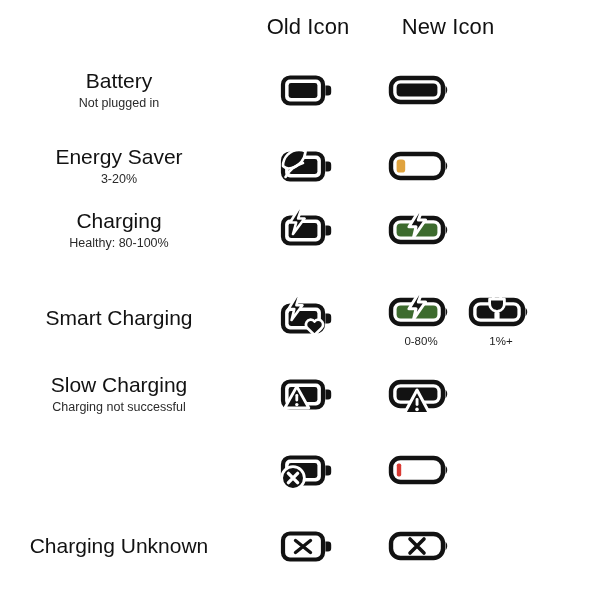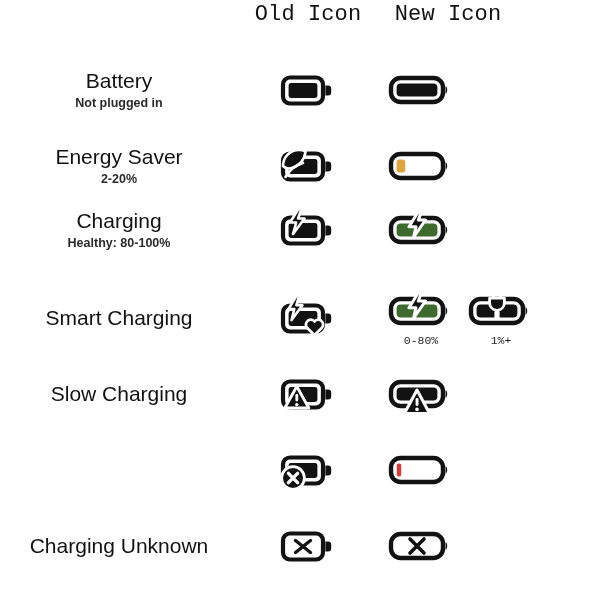--- a/index.html
+++ b/index.html
@@ -17,25 +17,24 @@
   .sheet {
     position: relative;
     width: 600px;
     height: 589px;
     background: #ffffff;
   }
 
   
   .header {
     position: absolute;
-    top: 2px;
+    top: 14px;
     left: 0;
     width: 566px;
     height: 34px;
-    font-family: Liberation Mono, monospace;
   }
   .header .col-head {
     position: absolute;
     top: 0;
     font-size: 22px;
     font-weight: 400;
     color: #111111;
     letter-spacing: 0.1px;
     white-space: nowrap;
     text-align: center;
@@ -63,21 +62,21 @@
   }
   .row-title {
     font-size: 21px;
     font-weight: 400;
     color: #121212;
     line-height: 1.12;
     white-space: nowrap;
   }
   .row-sub {
     font-size: 12.5px;
-    font-weight: 700;
+    font-weight: 400;
     color: #2a2a2a;
     line-height: 1.2;
     margin-top: 3px;
     white-space: nowrap;
   }
   .row-sub:empty { display: none; }
 
   .cell {
     position: absolute;
     top: 0;
@@ -93,21 +92,20 @@
     display: flex;
     flex-direction: row;
     align-items: center;
     gap: 14px;
     padding-left: 10px;
   }
   .icon-stack {
     display: flex;
     flex-direction: column;
     align-items: center;
-    font-family: Liberation Mono, monospace;
   }
   .icon-caption {
     font-size: 11.5px;
     color: #1f1f1f;
     margin-top: 1px;
     white-space: nowrap;
   }
   .icon-caption:empty { display: none; }
 
   svg { display: block; }
@@ -155,21 +153,21 @@
   </svg>
               </span>
 
       </div>
           </div>
     </div>
   </div>
       <div class="row" style="top: 128px; padding-left: 12px;">
     <div class="row-label">
       <div class="row-title">Energy Saver</div>
-      <div class="row-sub">2-20%</div>
+      <div class="row-sub">3-20%</div>
     </div>
     <div class="cell cell-old">
       <span class="icon">
   <svg width="58" height="44" viewBox="0 0 58 44" aria-hidden="true">
     <g>
       <rect x="4" y="9.5" width="40" height="26" rx="7" ry="7" fill="none" stroke="#121212" stroke-width="4.2"></rect>
       <rect x="9.6" y="15" width="28.8" height="15" rx="2.4" ry="2.4" fill="#121212"></rect>
       <path d="M46.4 17.6 h2.6 a3.2 3.2 0 0 1 3.2 3.2 v3.4 a3.2 3.2 0 0 1 -3.2 3.2 h-2.6 z" fill="#121212"></path>
 
       <path d="M4 22 c0 -9 7 -16 16 -16 c2.4 0 4.6 .5 6.6 1.5
@@ -296,20 +294,21 @@
   </svg>
               </span>
         <span class="icon-caption">1%+</span>
       </div>
           </div>
     </div>
   </div>
       <div class="row" style="top: 356px;">
     <div class="row-label">
       <div class="row-title">Slow Charging</div>
+      <div class="row-sub">Charging not successful</div>
     </div>
     <div class="cell cell-old">
       <span class="icon">
   <svg width="58" height="44" viewBox="0 0 58 44" aria-hidden="true">
     <g>
       <rect x="4" y="9.5" width="40" height="26" rx="7" ry="7" fill="none" stroke="#121212" stroke-width="4.2"></rect>
       <rect x="9.6" y="15" width="28.8" height="15" rx="2.4" ry="2.4" fill="#121212"></rect>
       <path d="M46.4 17.6 h2.6 a3.2 3.2 0 0 1 3.2 3.2 v3.4 a3.2 3.2 0 0 1 -3.2 3.2 h-2.6 z" fill="#121212"></path>
 
       <path d="M17.8 14.5 l-12 21.5 h24 z" fill="#121212" stroke="#ffffff" stroke-width="2.8" stroke-linejoin="round"></path>

